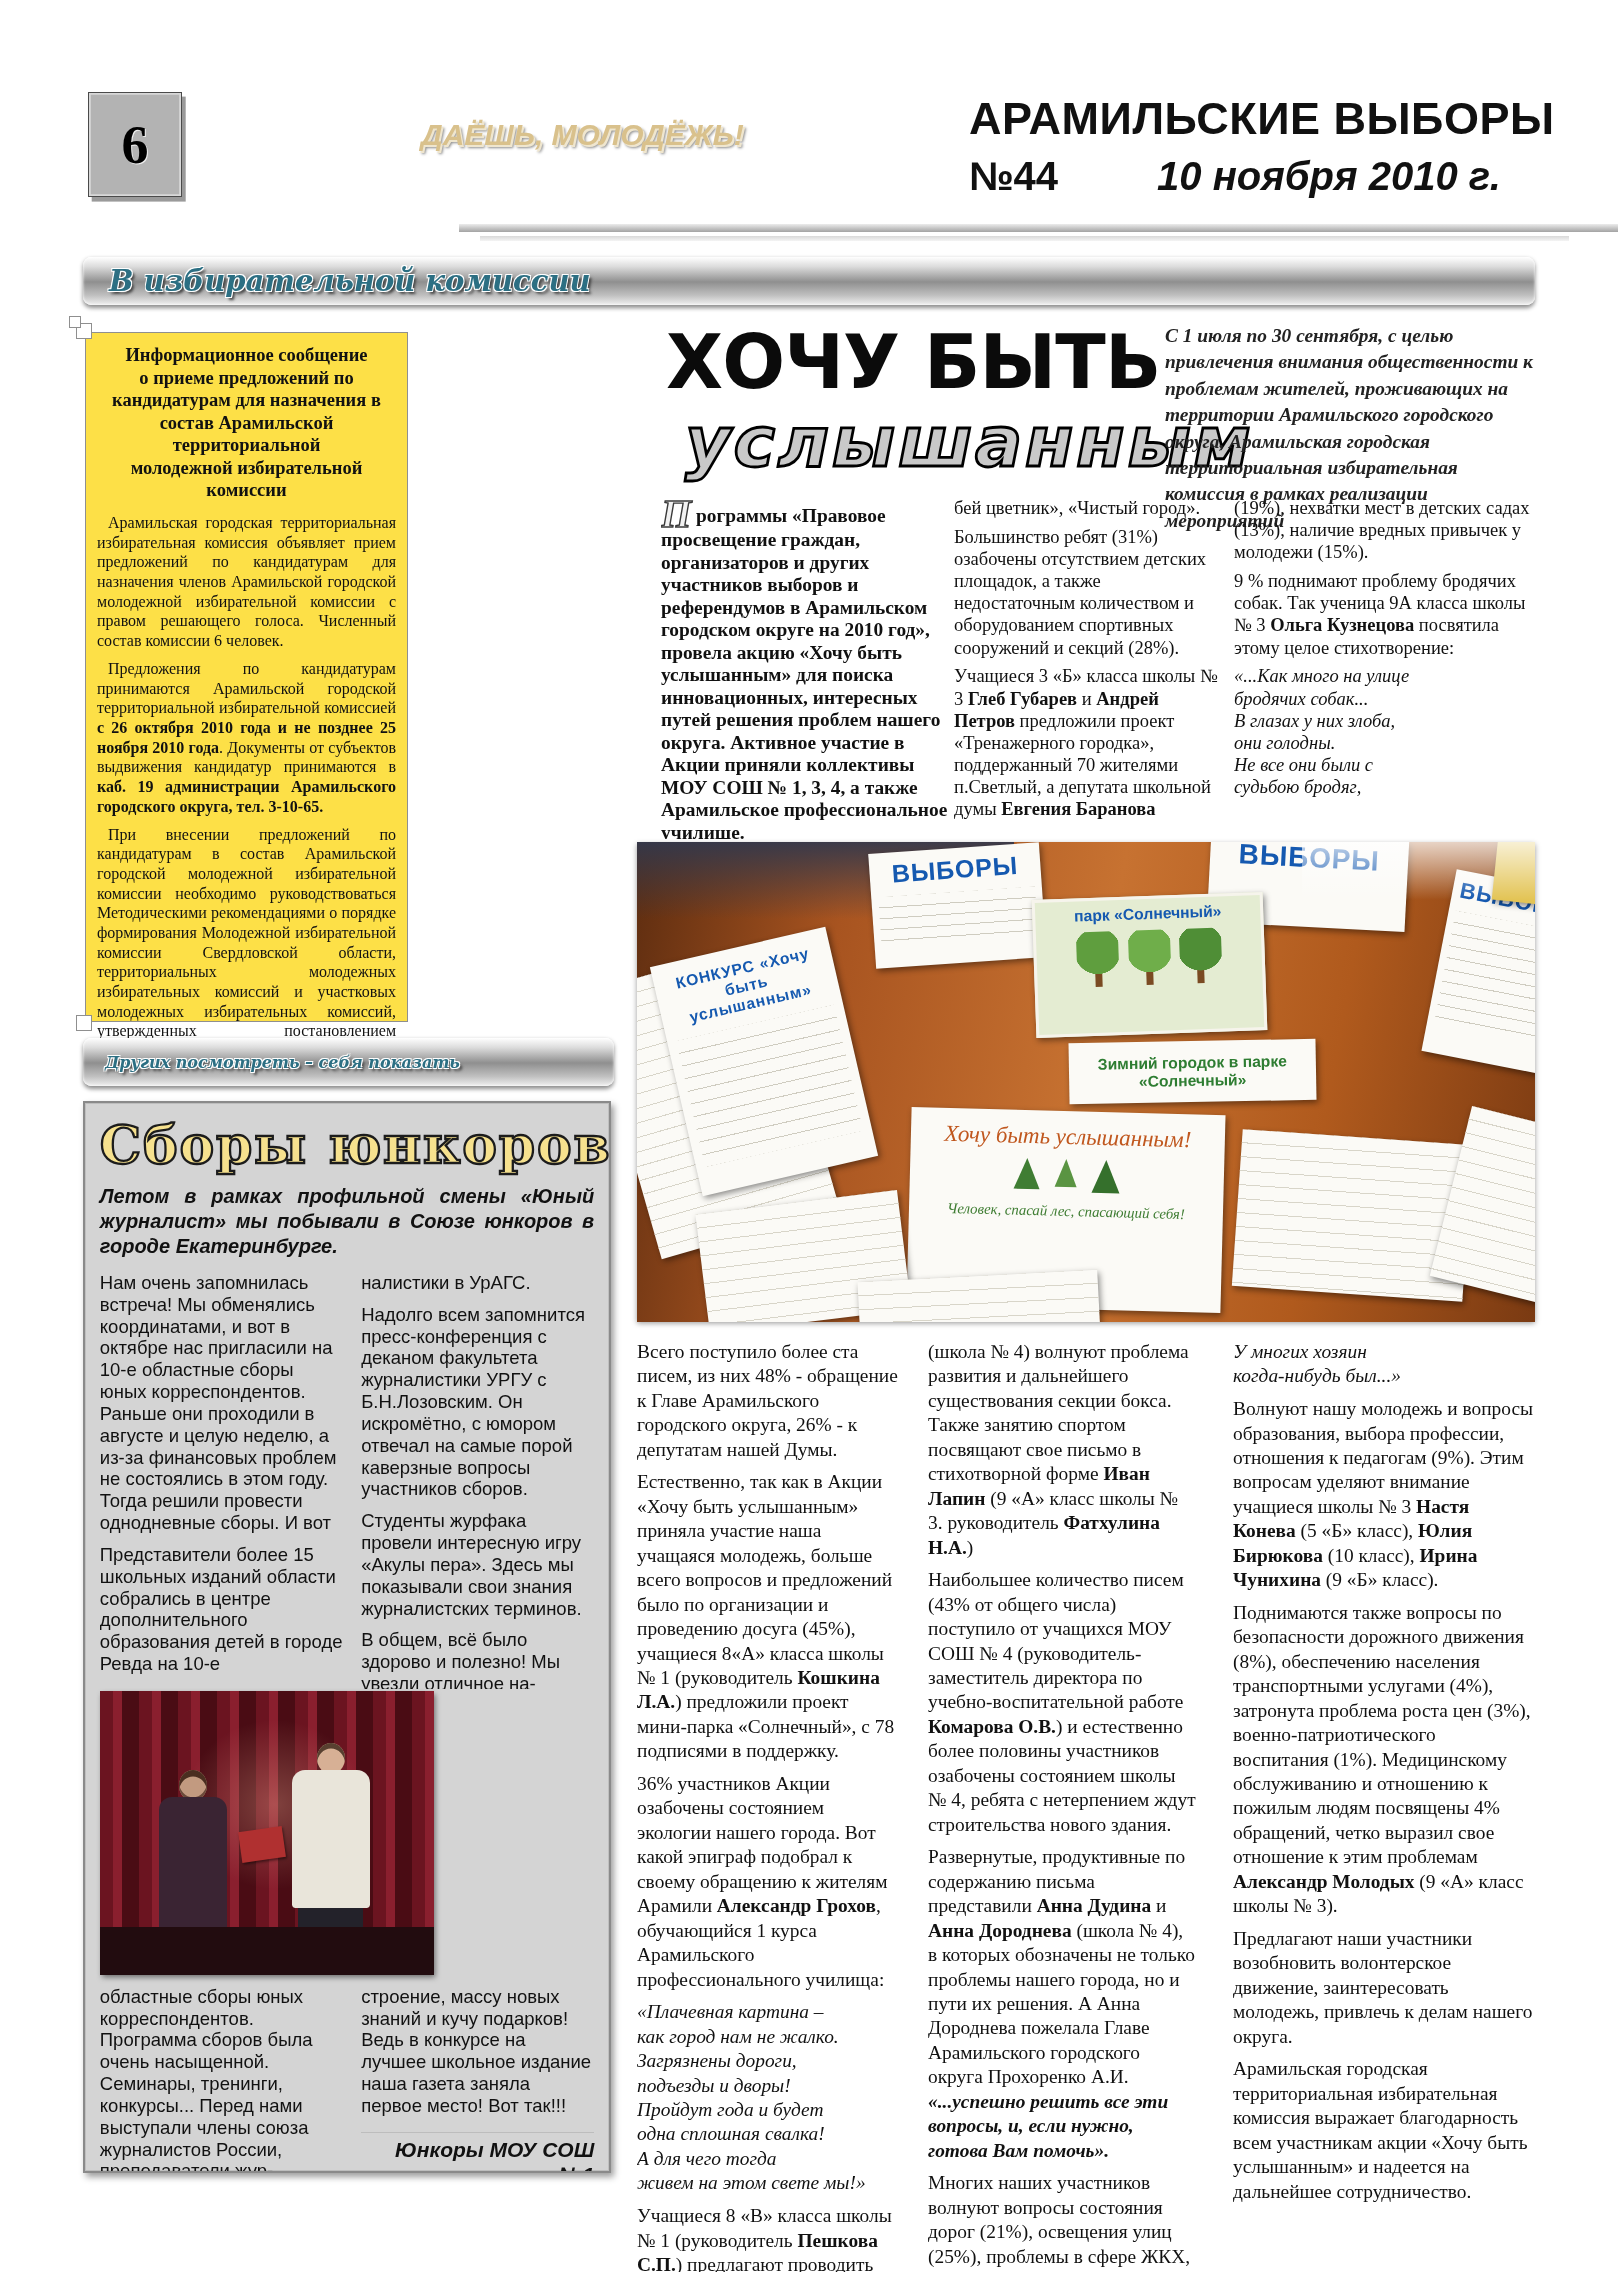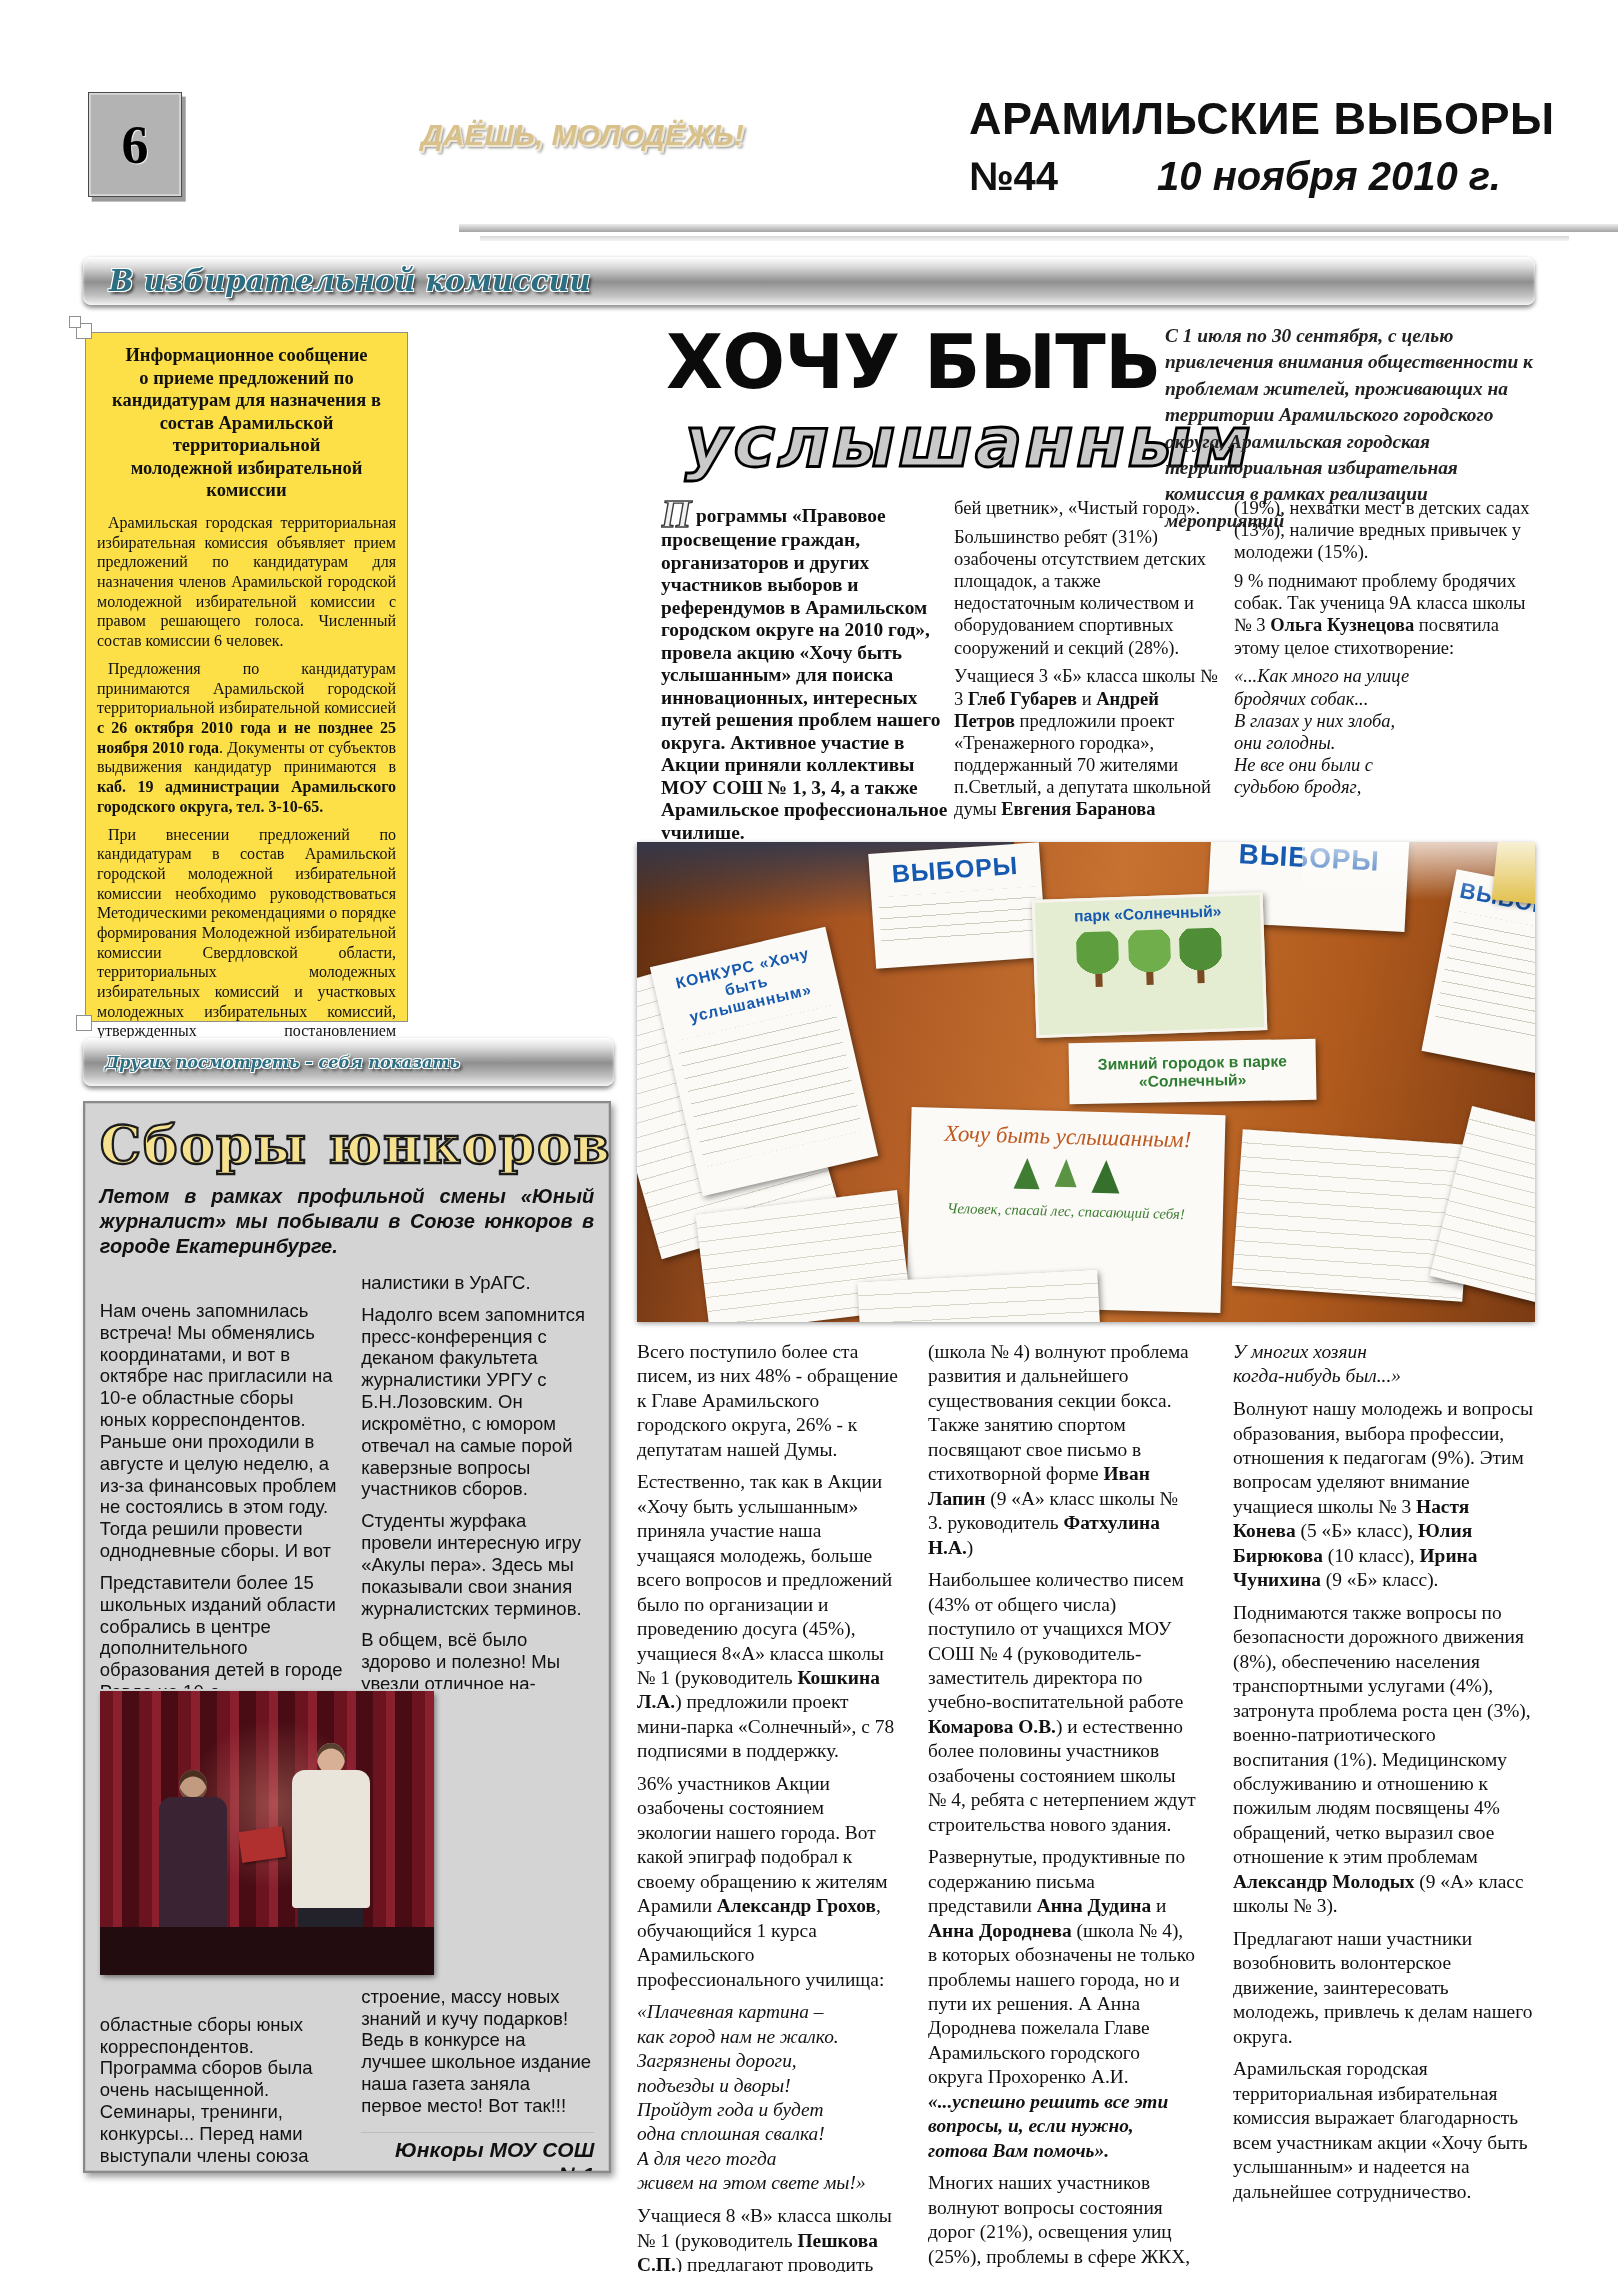--- a/index.html
+++ b/index.html
@@ -85,21 +85,21 @@
   .junior-box{left:83px;top:1101px;width:528px;height:1072px;background:#d4d4d4;border:2.8px solid #8a8a8a;
     box-shadow:inset 0 0 0 0.9px #bdbdbd, 2.8px 3.7px 6.5px #9e9e9e;padding:11px 14.8px;box-sizing:border-box;overflow:hidden;}
   .junior-title{text-align:center;font-family:"DejaVu Serif",serif;font-weight:bold;font-size:52px;line-height:1.1;
     color:#f6e18e;-webkit-text-stroke:2.3px #1c1c1c;letter-spacing:1.8px;margin:1.8px 0 11px;white-space:nowrap;}
   .junior-intro{font-family:"Liberation Sans",sans-serif;font-weight:bold;font-style:italic;font-size:20px;
     line-height:1.25;text-align:justify;margin-bottom:13px;}
   .jcols{display:flex;gap:16.6px;}
   .jcol{font-family:"Liberation Sans",sans-serif;font-size:18.5px;line-height:1.18;}
   .jcol p{margin:0 0 10px;}
   .jcols-upper{height:417px;overflow:hidden;}
-  .jc1{flex:1.05;margin-top:28px;}
+  .jc1{flex:1.05;}
   .jc2{flex:1;}
   .photo2{position:relative;width:334px;height:284px;margin:1.8px 0 11px;overflow:hidden;
     background:repeating-linear-gradient(90deg,#6b1420 0 13px,#8a1f2e 13px 22px,#4a0c14 22px 39px);
     box-shadow:1.8px 2.8px 5.5px rgba(0,0,0,.5);}
   .photo2 .glow{position:absolute;left:25%;top:10%;width:55%;height:60%;
     background:radial-gradient(ellipse at center,rgba(255,190,160,.30),rgba(0,0,0,0) 70%);}
   .photo2 .floor{position:absolute;left:0;bottom:0;width:100%;height:48px;background:#220c0f;}
   .fig{position:absolute;}
   .fig .head{width:28px;height:31px;border-radius:50%;background:#caa58b;margin:0 auto;}
   .fig .body{border-radius:13px 13px 3.7px 3.7px;margin-top:-3.7px;}

